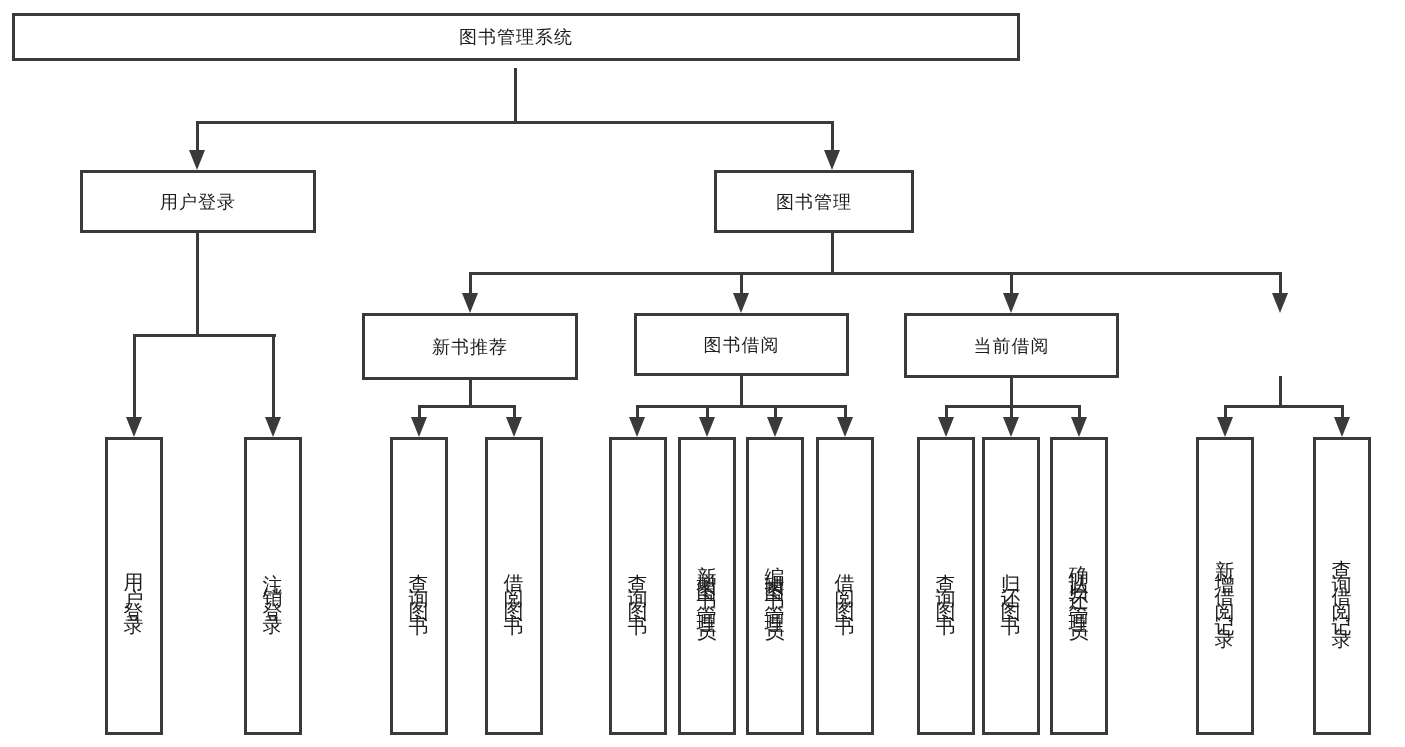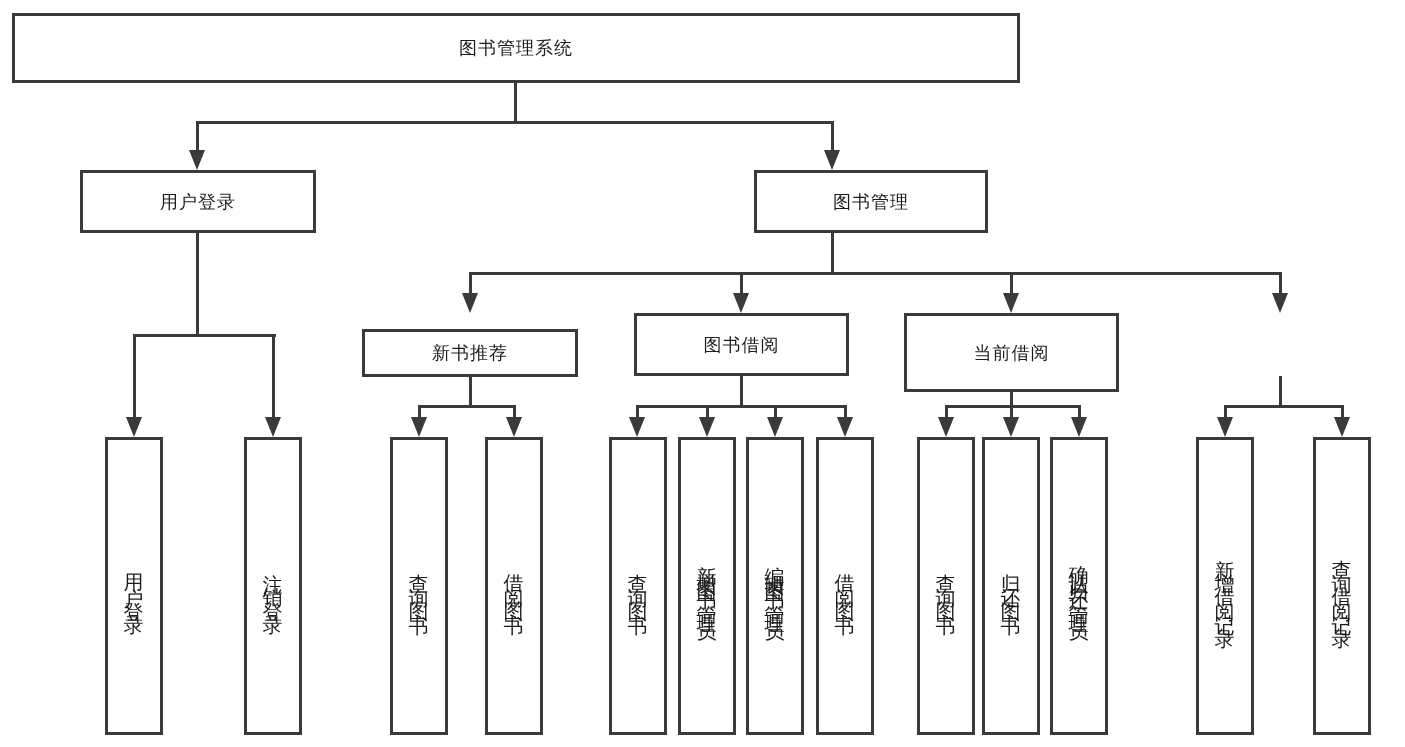--- a/index.html
+++ b/index.html
@@ -61,53 +61,53 @@
     letter-spacing:1px;
     z-index:3;
     white-space:nowrap;
   }
 </style>
 </head>
 <body>
 
 <div id="canvas">
 
-  <div class="box" style="left:12px;top:13px;width:1008px;height:70px">图书管理系统</div>
+  <div class="box" style="left:12px;top:13px;width:1008px;height:48px">图书管理系统</div>
 
   <div class="ln" style="left:514px;top:68px;width:3px;height:56px"></div>
   <div class="ln" style="left:196px;top:121px;width:638px;height:3px"></div>
   <div class="ln" style="left:196px;top:121px;width:3px;height:31px"></div>
   <div class="arrow" style="left:189px;top:150px"></div>
   <div class="ln" style="left:831px;top:121px;width:3px;height:31px"></div>
   <div class="arrow" style="left:824px;top:150px"></div>
 
   <div class="box" style="left:80px;top:170px;width:236px;height:63px">用户登录</div>
-  <div class="box" style="left:754px;top:170px;width:234px;height:63px">图书管理</div>
+  <div class="box" style="left:714px;top:170px;width:200px;height:63px">图书管理</div>
 
   <div class="ln" style="left:196px;top:233px;width:3px;height:104px"></div>
   <div class="ln" style="left:133px;top:334px;width:143px;height:3px"></div>
   <div class="ln" style="left:133px;top:334px;width:3px;height:85px"></div>
   <div class="arrow" style="left:126px;top:417px"></div>
   <div class="ln" style="left:272px;top:334px;width:3px;height:85px"></div>
   <div class="arrow" style="left:265px;top:417px"></div>
 
   <div class="ln" style="left:831px;top:233px;width:3px;height:41px"></div>
   <div class="ln" style="left:469px;top:272px;width:813px;height:3px"></div>
   <div class="ln" style="left:469px;top:272px;width:3px;height:23px"></div>
   <div class="arrow" style="left:462px;top:293px"></div>
   <div class="ln" style="left:740px;top:272px;width:3px;height:23px"></div>
   <div class="arrow" style="left:733px;top:293px"></div>
   <div class="ln" style="left:1010px;top:272px;width:3px;height:23px"></div>
   <div class="arrow" style="left:1003px;top:293px"></div>
   <div class="ln" style="left:1279px;top:272px;width:3px;height:23px"></div>
   <div class="arrow" style="left:1272px;top:293px"></div>
 
-  <div class="box" style="left:362px;top:329px;width:216px;height:48px">新书推荐</div>
+  <div class="box" style="left:362px;top:313px;width:216px;height:67px">新书推荐</div>
   <div class="box" style="left:634px;top:313px;width:215px;height:63px">图书借阅</div>
-  <div class="box" style="left:904px;top:313px;width:215px;height:79px">当前借阅</div>
+  <div class="box" style="left:904px;top:313px;width:215px;height:65px">当前借阅</div>
 
   <div class="ln" style="left:469px;top:376px;width:3px;height:31px"></div>
   <div class="ln" style="left:418px;top:405px;width:98px;height:3px"></div>
   <div class="ln" style="left:418px;top:405px;width:3px;height:14px"></div>
   <div class="arrow" style="left:411px;top:417px"></div>
   <div class="ln" style="left:513px;top:405px;width:3px;height:14px"></div>
   <div class="arrow" style="left:506px;top:417px"></div>
 
   <div class="ln" style="left:740px;top:376px;width:3px;height:31px"></div>
   <div class="ln" style="left:636px;top:405px;width:211px;height:3px"></div>

